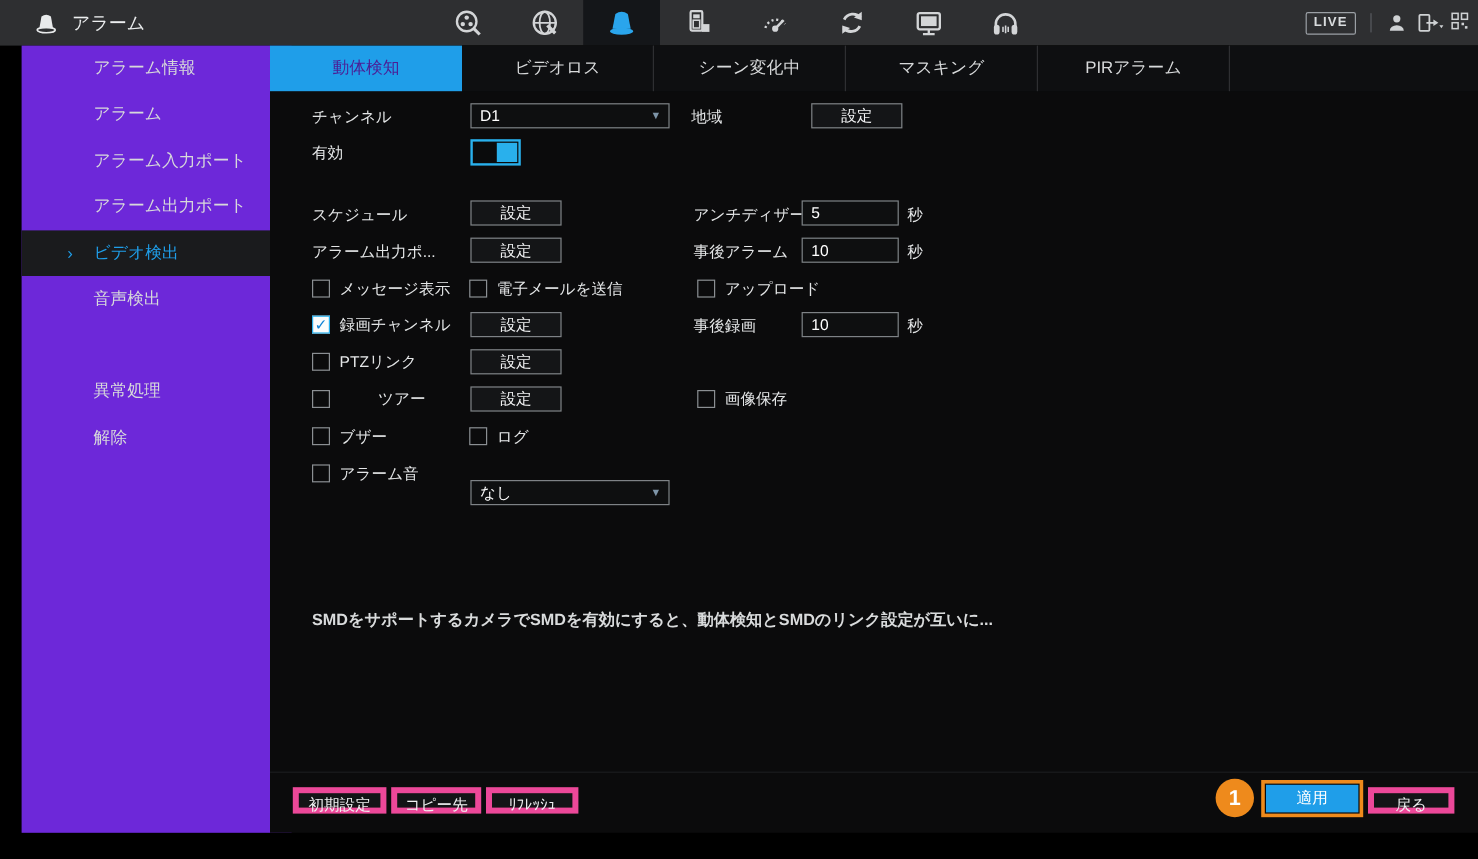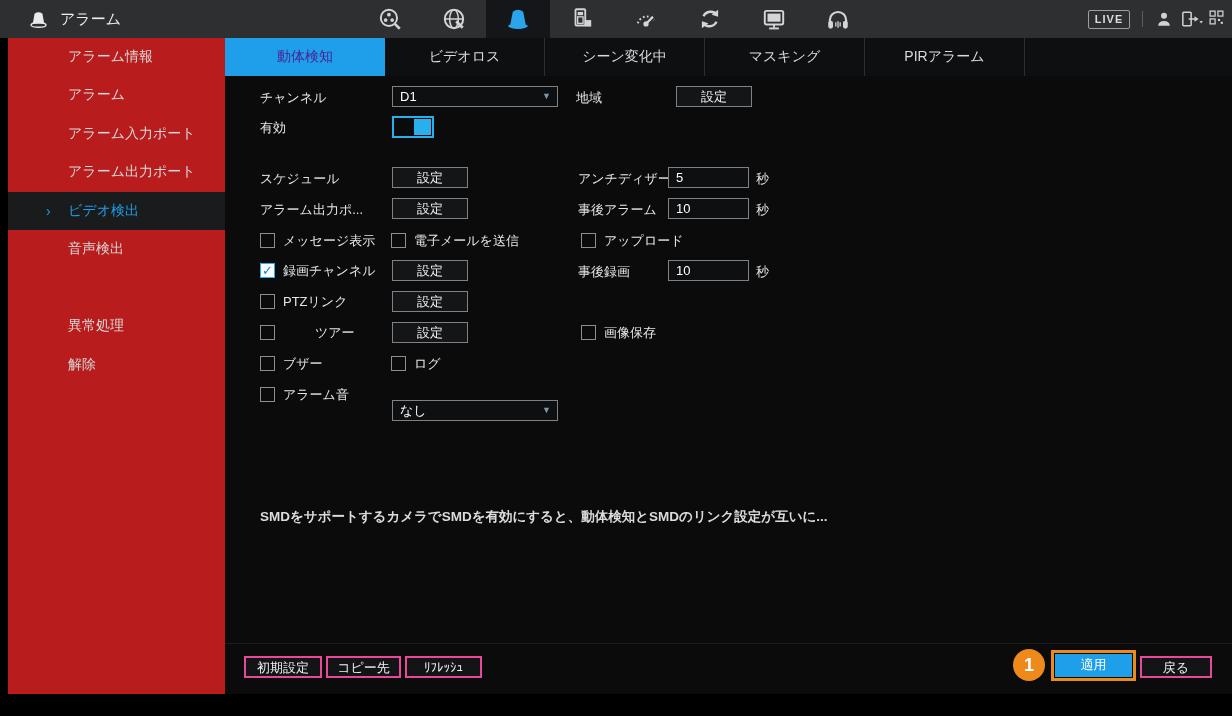--- a/index.html
+++ b/index.html
@@ -14,21 +14,21 @@
   .tb-nav { position:absolute; left:358px; top:0; height:38px; display:flex; }
   .nav-tile { width:64px; height:38px; display:flex; align-items:center; justify-content:center; cursor:pointer; }
   .nav-tile.active { background:#141619; }
   .live-badge { position:absolute; left:1088px; top:10px; width:42px; height:19px; border:1px solid #9ba0a5;
     border-radius:2px; color:#d9dcde; font-size:11px; font-weight:bold; letter-spacing:1px;
     text-align:center; line-height:17px; }
   .tb-divider { position:absolute; left:1142px; top:11px; width:1px; height:16px; background:#595c60; }
   .tb-ico { position:absolute; top:9px; display:flex; align-items:center; cursor:pointer; }
 
   
-  .sidebar { position:absolute; left:8px; top:38px; width:225px; height:656px; background:#b91c1c; }
+  .sidebar { position:absolute; left:18px; top:38px; width:225px; height:656px; background:#6d28d9; }
   .side-item { position:absolute; left:0; width:225px; height:38px; display:flex; align-items:center;
     padding-left:60px; color:#d7d9da; font-size:14px; cursor:pointer; }
   .side-item.small { font-size:12px; }
   .side-item.selected { background:#1a1b1d; color:#1f9ee9; }
   .side-item .chev { position:absolute; left:38px; color:#1f9ee9; font-size:14px; }
 
   
   .content { position:absolute; left:225px; top:38px; width:1007px; height:656px; background:#0b0b0c; }
 
   .tabbar { position:absolute; left:0; top:0; width:1007px; height:38px; background:#0e0f11; display:flex; }
@@ -49,21 +49,21 @@
   .cb { position:absolute; height:21px; display:flex; align-items:center; gap:8px; color:#e4e6e7;
     font-size:13px; cursor:pointer; white-space:nowrap; }
   .cb .box { width:15px; height:15px; border:1px solid #8b8f93; background:transparent; position:relative; }
   .cb.checked .box { background:#fbfcfc; border:1px solid #29b0ec; }
   .cb.checked .box::after { content:"\2713"; position:absolute; left:1px; top:-1px; color:#1283d6;
     font-size:13px; font-weight:bold; }
 
   .note { position:absolute; left:35px; top:470px; color:#d9dbdc; font-size:13.5px; font-weight:600; white-space:nowrap; }
 
   .footer-sep { position:absolute; left:0; top:605px; width:1007px; height:1px; background:#1b1c1e; }
-  .btn-footer { position:absolute; height:22px; background:#131416; border:2px solid #ec4899; color:#f0f1f2;
+  .btn-footer { position:absolute; height:22px; background:#131416; border:5px solid #ec4899; color:#f0f1f2;
     font-size:13px; text-align:center; line-height:20px; cursor:pointer; }
   .annot-badge { position:absolute; left:788px; top:611px; width:32px; height:32px; border-radius:50%;
     background:#ee8a1c; color:#fff; font-size:18px; font-weight:bold; text-align:center; line-height:32px; }
   .apply-wrap { position:absolute; left:826px; top:612px; width:85px; height:31px; border:3px solid #ee8a1c;
     background:#0b0b0c; padding:1px; }
   .apply-btn { width:100%; height:100%; background:#1f9ee9; color:#fff; font-size:13px; text-align:center;
     line-height:21px; cursor:pointer; }
 
   svg { display:block; }
 </style>

